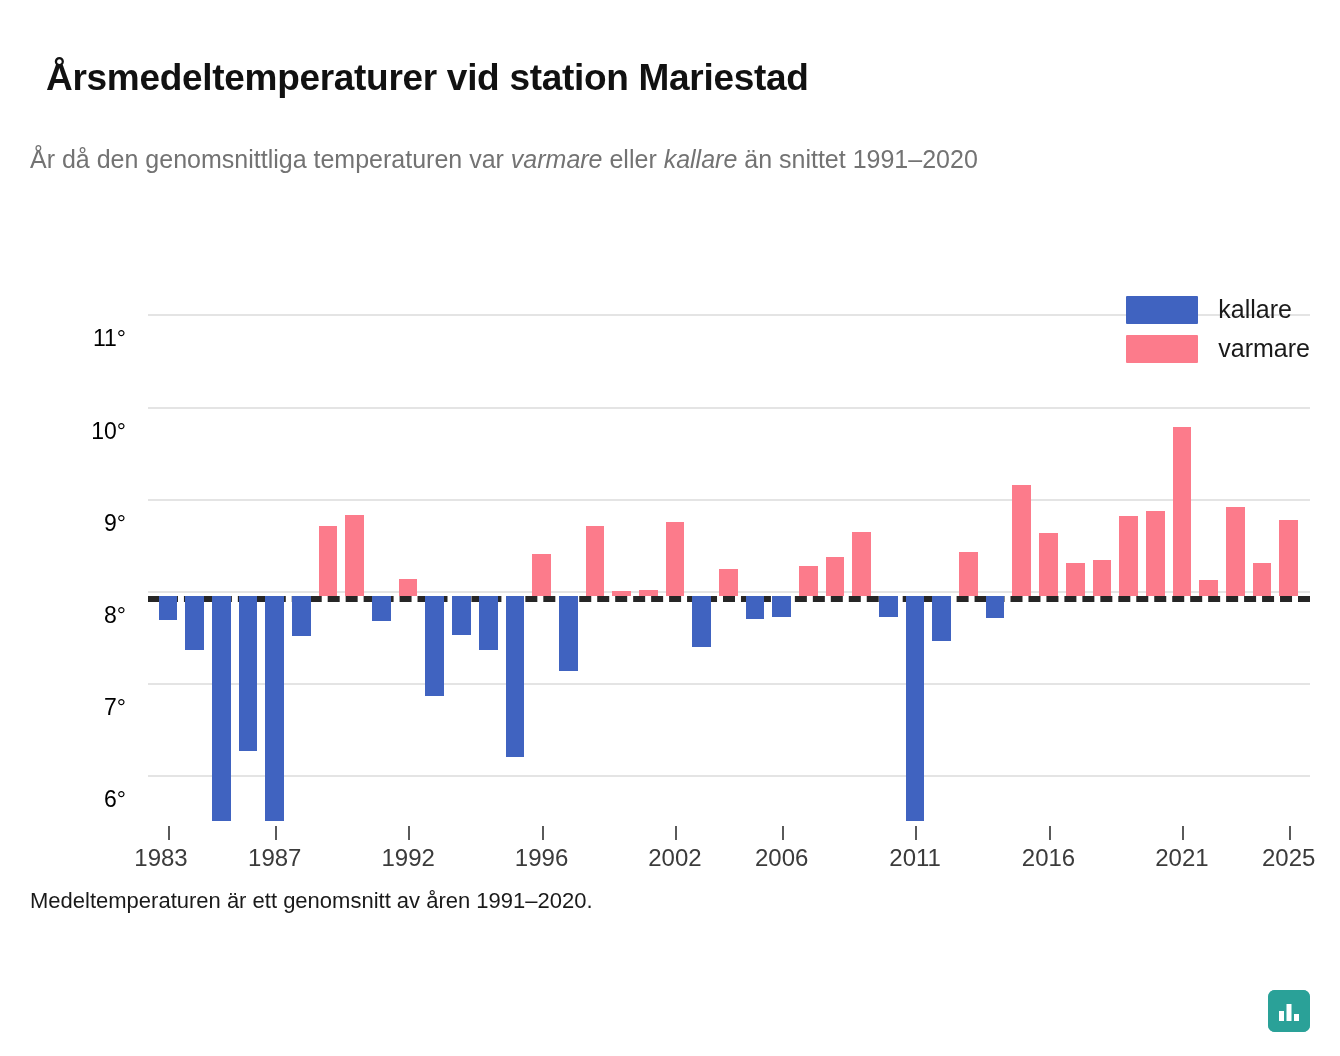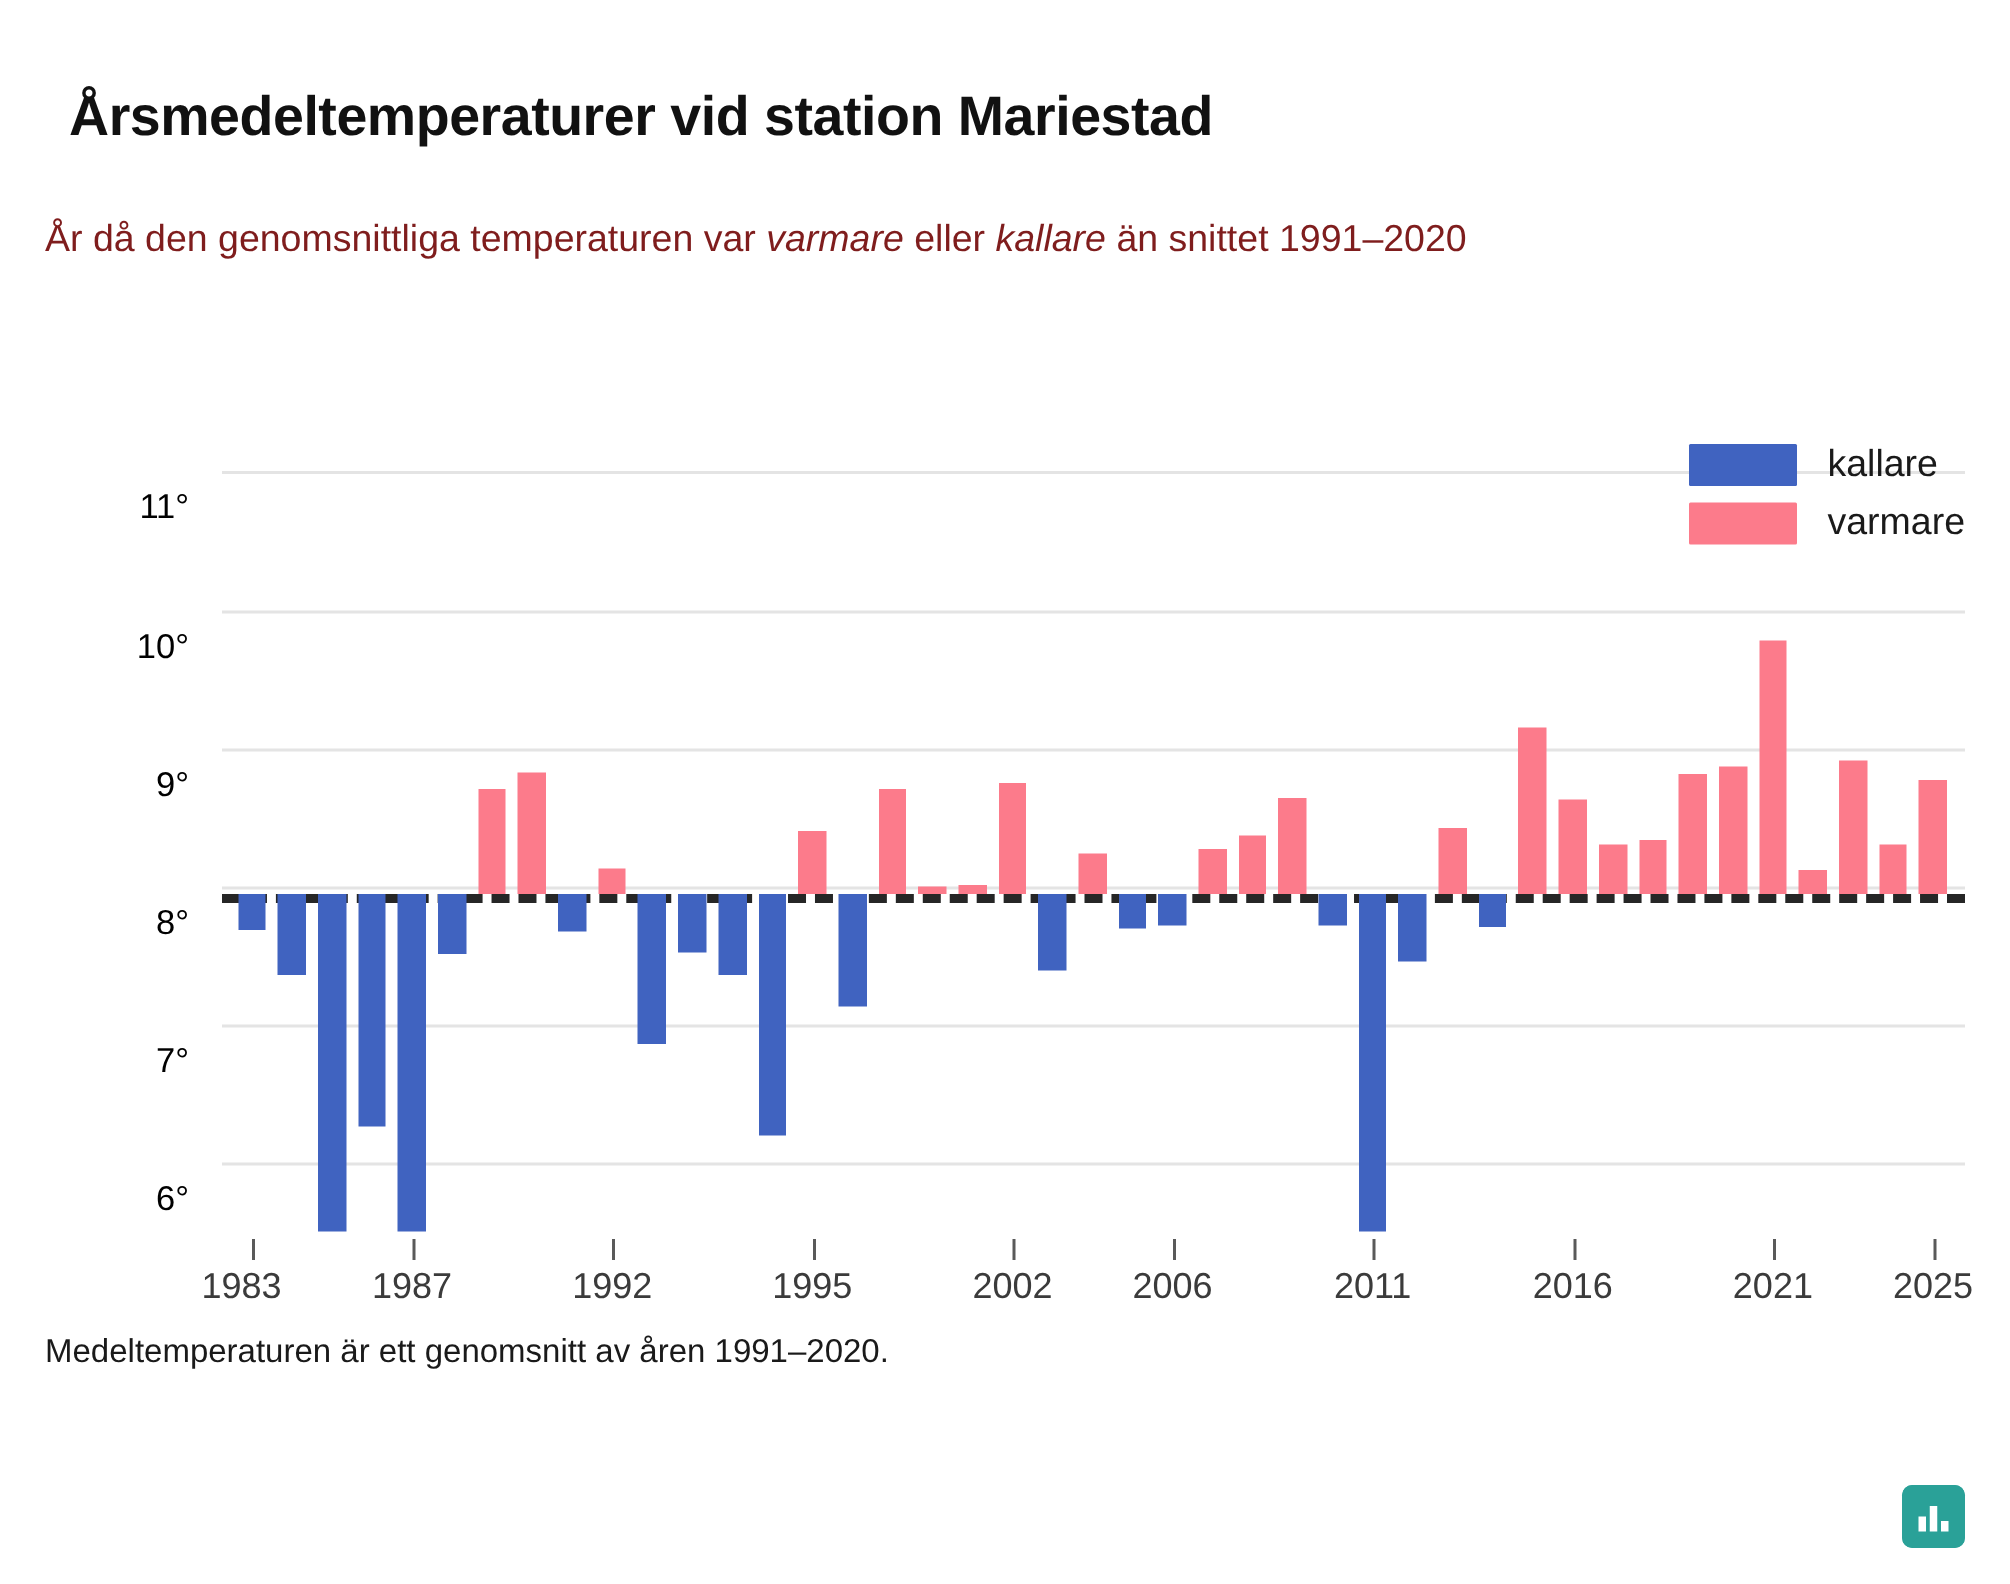--- a/index.html
+++ b/index.html
@@ -35,21 +35,21 @@
     line-height: 1.1;
     color: #111111;
   }
   .subtitle {
     font-size: 25px;
     font-weight: normal;
     line-height: 1.33;
     margin: 0;
     padding-top: 28px;
     max-width: 1220px;
-    color: #7f1d1d;
+    color: #737373;
   }
   .subtitle em {
     font-style: italic;
   }
 
   
   .chart-wrap {
     position: absolute;
     left: 30px;
     top: 272px;
@@ -270,21 +270,21 @@
     </div>
 
     <div class="xaxis" id="xaxis">
         <div class="xtick" style="left: 20.0115px;"></div>
         <div class="xtick-label" style="left: 13px;">1983</div>
         <div class="xtick" style="left: 126.739px;"></div>
         <div class="xtick-label" style="left: 126.739px;">1987</div>
         <div class="xtick" style="left: 260.149px;"></div>
         <div class="xtick-label" style="left: 260.149px;">1992</div>
         <div class="xtick" style="left: 393.559px;"></div>
-        <div class="xtick-label" style="left: 393.559px;">1995</div>
+        <div class="xtick-label" style="left: 393.559px;">1996</div>
         <div class="xtick" style="left: 526.969px;"></div>
         <div class="xtick-label" style="left: 526.969px;">2002</div>
         <div class="xtick" style="left: 633.697px;"></div>
         <div class="xtick-label" style="left: 633.697px;">2006</div>
         <div class="xtick" style="left: 767.107px;"></div>
         <div class="xtick-label" style="left: 767.107px;">2011</div>
         <div class="xtick" style="left: 900.517px;"></div>
         <div class="xtick-label" style="left: 900.517px;">2016</div>
         <div class="xtick" style="left: 1033.93px;"></div>
         <div class="xtick-label" style="left: 1033.93px;">2021</div>

